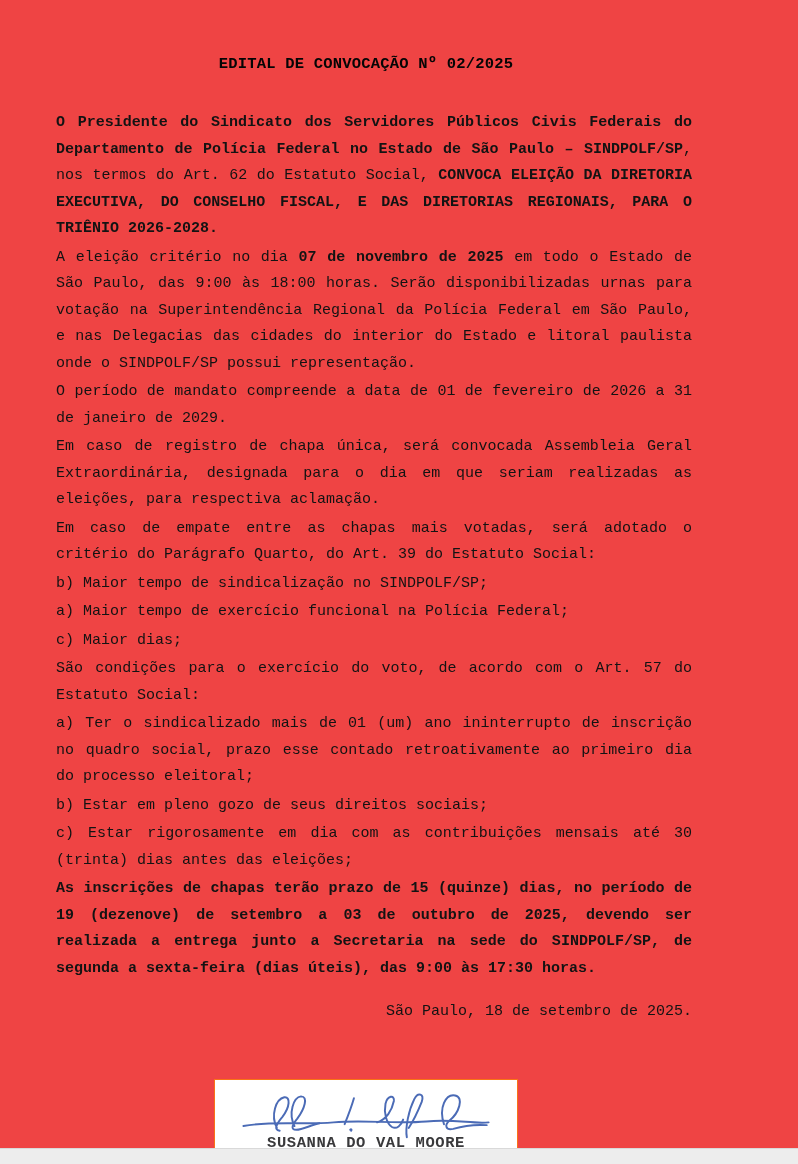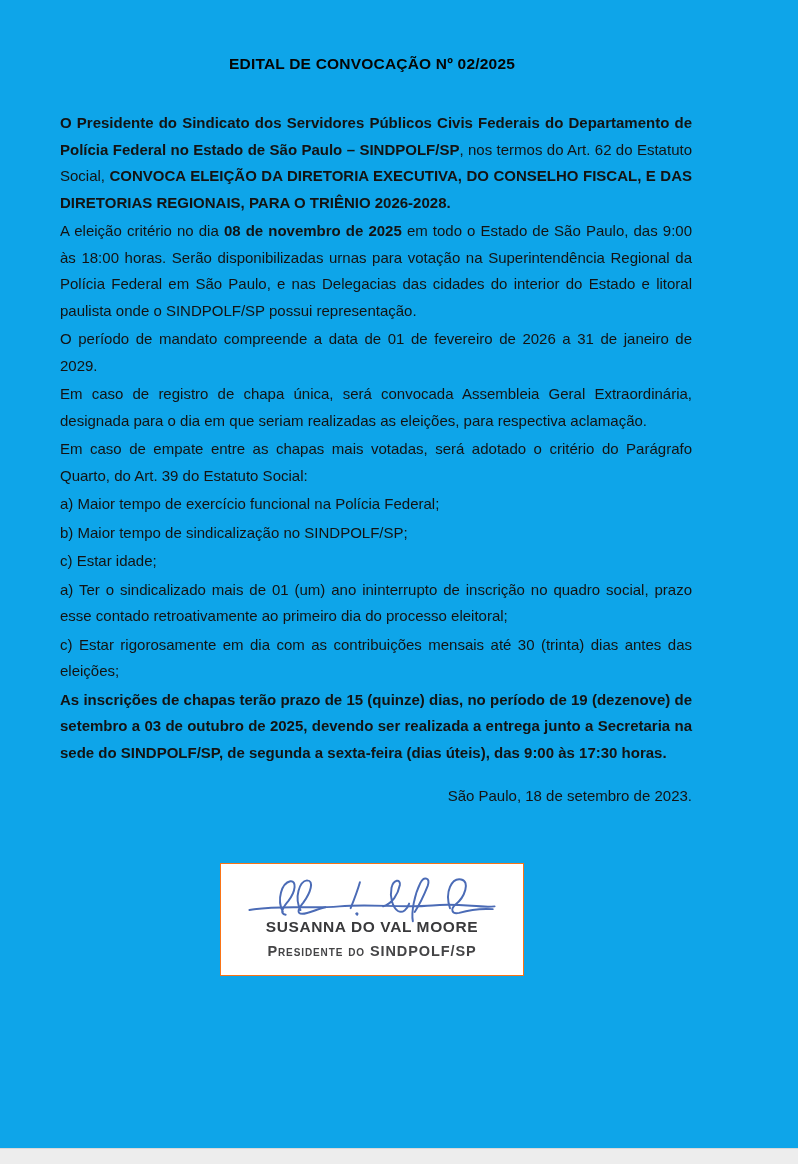--- a/index.html
+++ b/index.html
@@ -4,29 +4,29 @@
 <style>
   html,body{margin:0;padding:0;}
   body{
     width:798px;height:1164px;overflow:hidden;
     background:#ffffff;
     font-family:"Liberation Sans","DejaVu Sans",sans-serif;
   }
   .page{
     position:relative;box-sizing:border-box;
     width:798px;height:1164px;
-    padding:54px 106px 0 52px;
-    background:#0ea5e9;color:#111;
+    padding:54px 106px 0 40px;
+    background:#ef4444;color:#111;font-family:Liberation Mono, monospace;
   }
   .title{
     font-size:15.5px;font-weight:bold;text-align:center;
     letter-spacing:.2px;margin:0 0 36px 0;line-height:20px;color:#050505;
   }
   .para{
-    font-size:15px;line-height:26.5px;margin:0 0 2px 8px;
+    font-size:15px;line-height:26.5px;margin:0 0 2px 16px;
     text-align:justify;color:#131313;
   }
   .para .b{font-weight:bold;}
   .date-line{
     font-size:15px;line-height:27px;text-align:right;
     margin:16px 0 0 0;color:#131313;
   }
   .signature-block{
     width:302px;margin:54px auto 0 auto;text-align:center;
     background:#ffffff;border:1px solid #f97316;
@@ -48,33 +48,35 @@
 </style>
 </head>
 <body>
 
 <div class="page">
 
   <h1 class="title">EDITAL DE CONVOCAÇÃO Nº 02/2025</h1>
 
   <div id="doc-body">
       <p class="para"><span class="b">O Presidente do Sindicato dos Servidores Públicos Civis Federais do Departamento de Polícia Federal no Estado de São Paulo – SINDPOLF/SP</span><span>, nos termos do Art. 62 do Estatuto Social, </span><span class="b">CONVOCA ELEIÇÃO DA DIRETORIA EXECUTIVA, DO CONSELHO FISCAL, E DAS DIRETORIAS REGIONAIS, PARA O TRIÊNIO 2026-2028.</span></p>
-      <p class="para"><span>A eleição critério no dia </span><span class="b">08 de novembro de 2025</span><span> em todo o Estado de São Paulo, das 9:00 às 18:00 horas. Serão disponibilizadas urnas para votação na Superintendência Regional da Polícia Federal em São Paulo, e nas Delegacias das cidades do interior do Estado e litoral paulista onde o SINDPOLF/SP possui representação.</span></p>
+      <p class="para"><span>A eleição critério no dia </span><span class="b">07 de novembro de 2025</span><span> em todo o Estado de São Paulo, das 9:00 às 18:00 horas. Serão disponibilizadas urnas para votação na Superintendência Regional da Polícia Federal em São Paulo, e nas Delegacias das cidades do interior do Estado e litoral paulista onde o SINDPOLF/SP possui representação.</span></p>
       <p class="para"><span>O período de mandato compreende a data de 01 de fevereiro de 2026 a 31 de janeiro de 2029.</span></p>
       <p class="para"><span>Em caso de registro de chapa única, será convocada Assembleia Geral Extraordinária, designada para o dia em que seriam realizadas as eleições, para respectiva aclamação.</span></p>
       <p class="para"><span>Em caso de empate entre as chapas mais votadas, será adotado o critério do Parágrafo Quarto, do Art. 39 do Estatuto Social:</span></p>
+      <p class="para"><span>b) Maior tempo de sindicalização no SINDPOLF/SP;</span></p>
       <p class="para"><span>a) Maior tempo de exercício funcional na Polícia Federal;</span></p>
-      <p class="para"><span>b) Maior tempo de sindicalização no SINDPOLF/SP;</span></p>
-      <p class="para"><span>c) Estar idade;</span></p>
+      <p class="para"><span>c) Maior dias;</span></p>
+      <p class="para"><span>São condições para o exercício do voto, de acordo com o Art. 57 do Estatuto Social:</span></p>
       <p class="para"><span>a) Ter o sindicalizado mais de 01 (um) ano ininterrupto de inscrição no quadro social, prazo esse contado retroativamente ao primeiro dia do processo eleitoral;</span></p>
+      <p class="para"><span>b) Estar em pleno gozo de seus direitos sociais;</span></p>
       <p class="para"><span>c) Estar rigorosamente em dia com as contribuições mensais até 30 (trinta) dias antes das eleições;</span></p>
       <p class="para"><span class="b">As inscrições de chapas terão prazo de 15 (quinze) dias, no período de 19 (dezenove) de setembro a 03 de outubro de 2025, devendo ser realizada a entrega junto a Secretaria na sede do SINDPOLF/SP, de segunda a sexta-feira (dias úteis), das 9:00 às 17:30 horas.</span></p>
     </div>
 
-  <p class="date-line">São Paulo, 18 de setembro de 2023.</p>
+  <p class="date-line">São Paulo, 18 de setembro de 2025.</p>
 
   <div class="signature-block">
     <svg class="sig-svg" width="280" height="52" viewBox="0 0 280 56">
       <g fill="none" stroke="#3c5fb0" stroke-width="2.1" stroke-linecap="round" stroke-linejoin="round" opacity="0.92">
         <path d="M8,41 C40,35 70,40 105,37 C140,34 170,39 205,36 C235,33 255,39 272,37"></path>
         <path d="M44,43 C37,29 43,12 52,10 C59,9 58,21 50,31 C44,38 40,45 47,46"></path>
         <path d="M63,41 C56,27 62,10 70,9 C78,9 74,22 66,33 C61,39 58,45 65,45 C72,45 80,40 90,38"></path>
         <path d="M117,39 C121,29 125,18 127,11"></path>
         <path d="M123,45 C124,44 125,45 124,46"></path>
         <path d="M152,37 C162,34 168,24 170,14 C171,7 163,8 161,17 C159,27 162,38 168,42 C173,45 178,40 180,34"></path>

